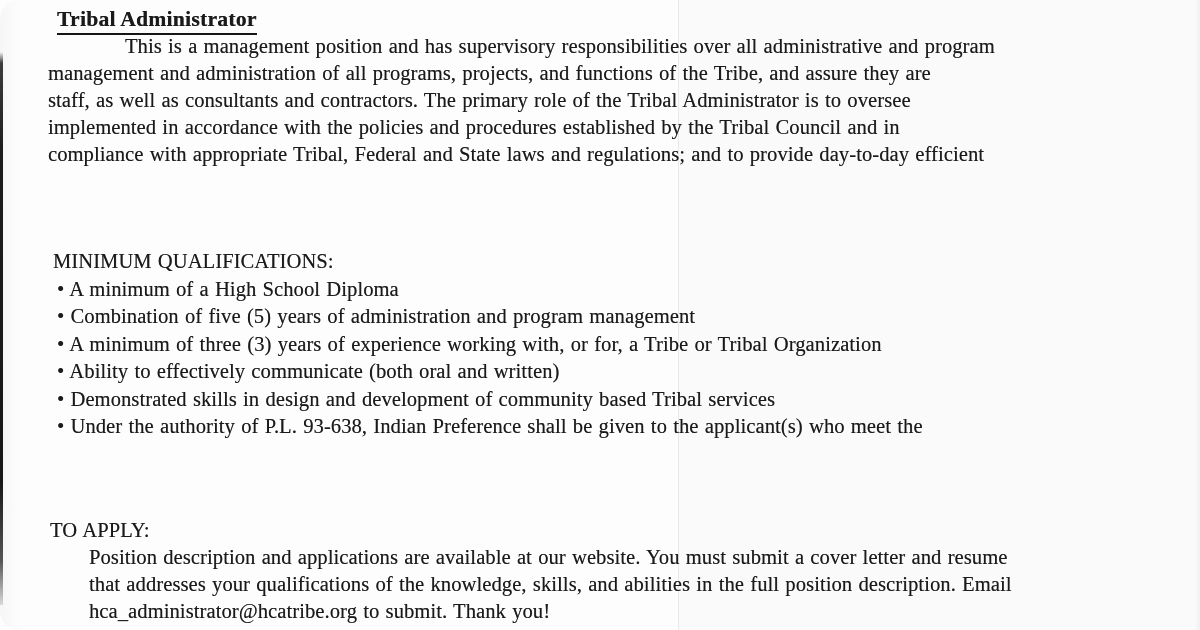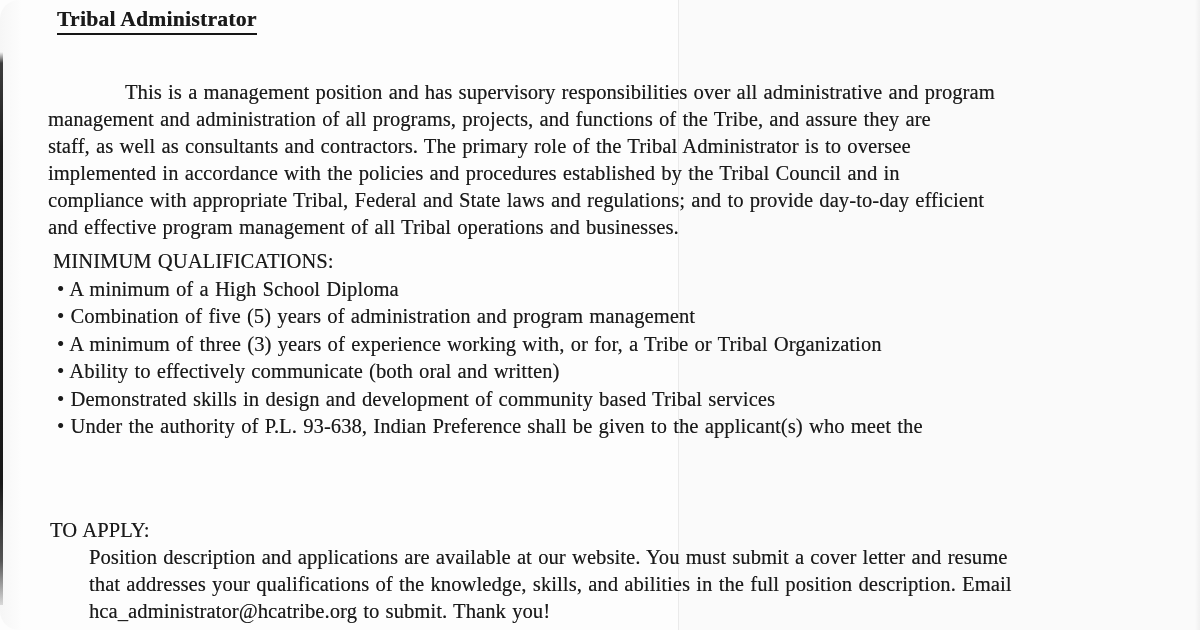--- a/index.html
+++ b/index.html
@@ -75,21 +75,21 @@
   .doc-title .title-text {
     display: inline-block;
     border-bottom: 2.5px solid #161616;
     padding-bottom: 1px;
   }
   .intro {
     position: absolute;
     left: 48px;
     top: 33px;
   }
-  .intro .first-line { padding-left: 77px; margin-top: 46px; }
+  .intro .first-line { padding-left: 77px; }
   .section-heading {
     position: absolute;
     margin: 0;
     font-weight: normal;
   }
   .minqual-heading { left: 53px; top: 248px; }
   .bullets {
     position: absolute;
     left: 48px;
     top: 276px;
@@ -125,21 +125,20 @@
   <div class="right-edge"></div>
 
   <h1 class="doc-title"><span class="title-text">Tribal Administrator</span></h1>
 
   <div class="intro txt">
     <div class="line first-line">This is a management position and has supervisory responsibilities over all administrative and program</div>
     <div class="line">management and administration of all programs, projects, and functions of the Tribe, and assure they are</div>
     <div class="line">staff, as well as consultants and contractors. The primary role of the Tribal Administrator is to oversee</div>
     <div class="line">implemented in accordance with the policies and procedures established by the Tribal Council and in</div>
     <div class="line">compliance with appropriate Tribal, Federal and State laws and regulations; and to provide day-to-day efficient</div>
-    <div class="line">and effective program management of all Tribal operations and businesses.</div>
   </div>
 
   <h2 class="section-heading minqual-heading txt">MINIMUM QUALIFICATIONS:</h2>
 
   <div class="bullets txt">
     <div class="line bullet">• A minimum of a High School Diploma</div>
     <div class="line bullet">• Combination of five (5) years of administration and program management</div>
     <div class="line bullet">• A minimum of three (3) years of experience working with, or for, a Tribe or Tribal Organization</div>
     <div class="line bullet">• Ability to effectively communicate (both oral and written)</div>
     <div class="line bullet">• Demonstrated skills in design and development of community based Tribal services</div>

